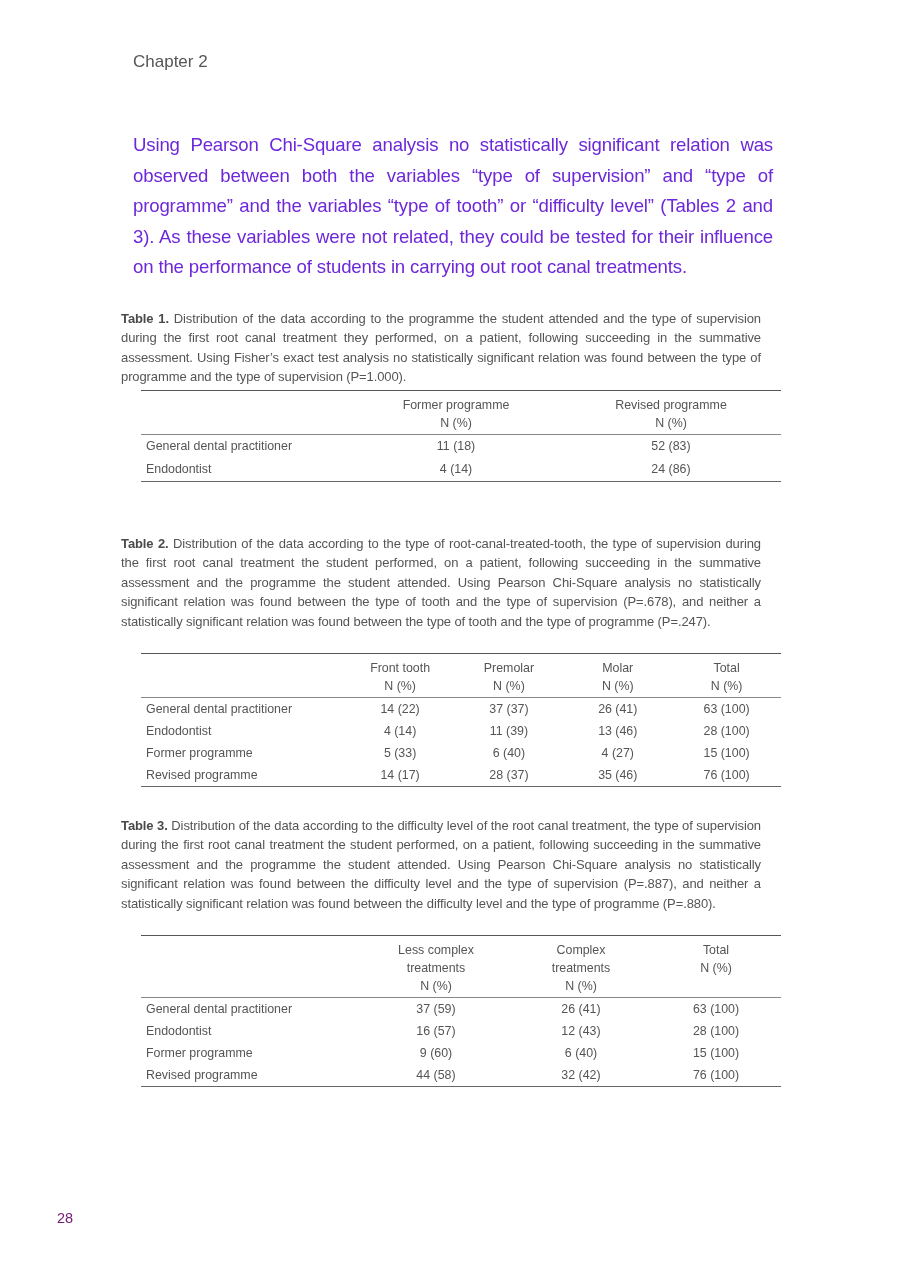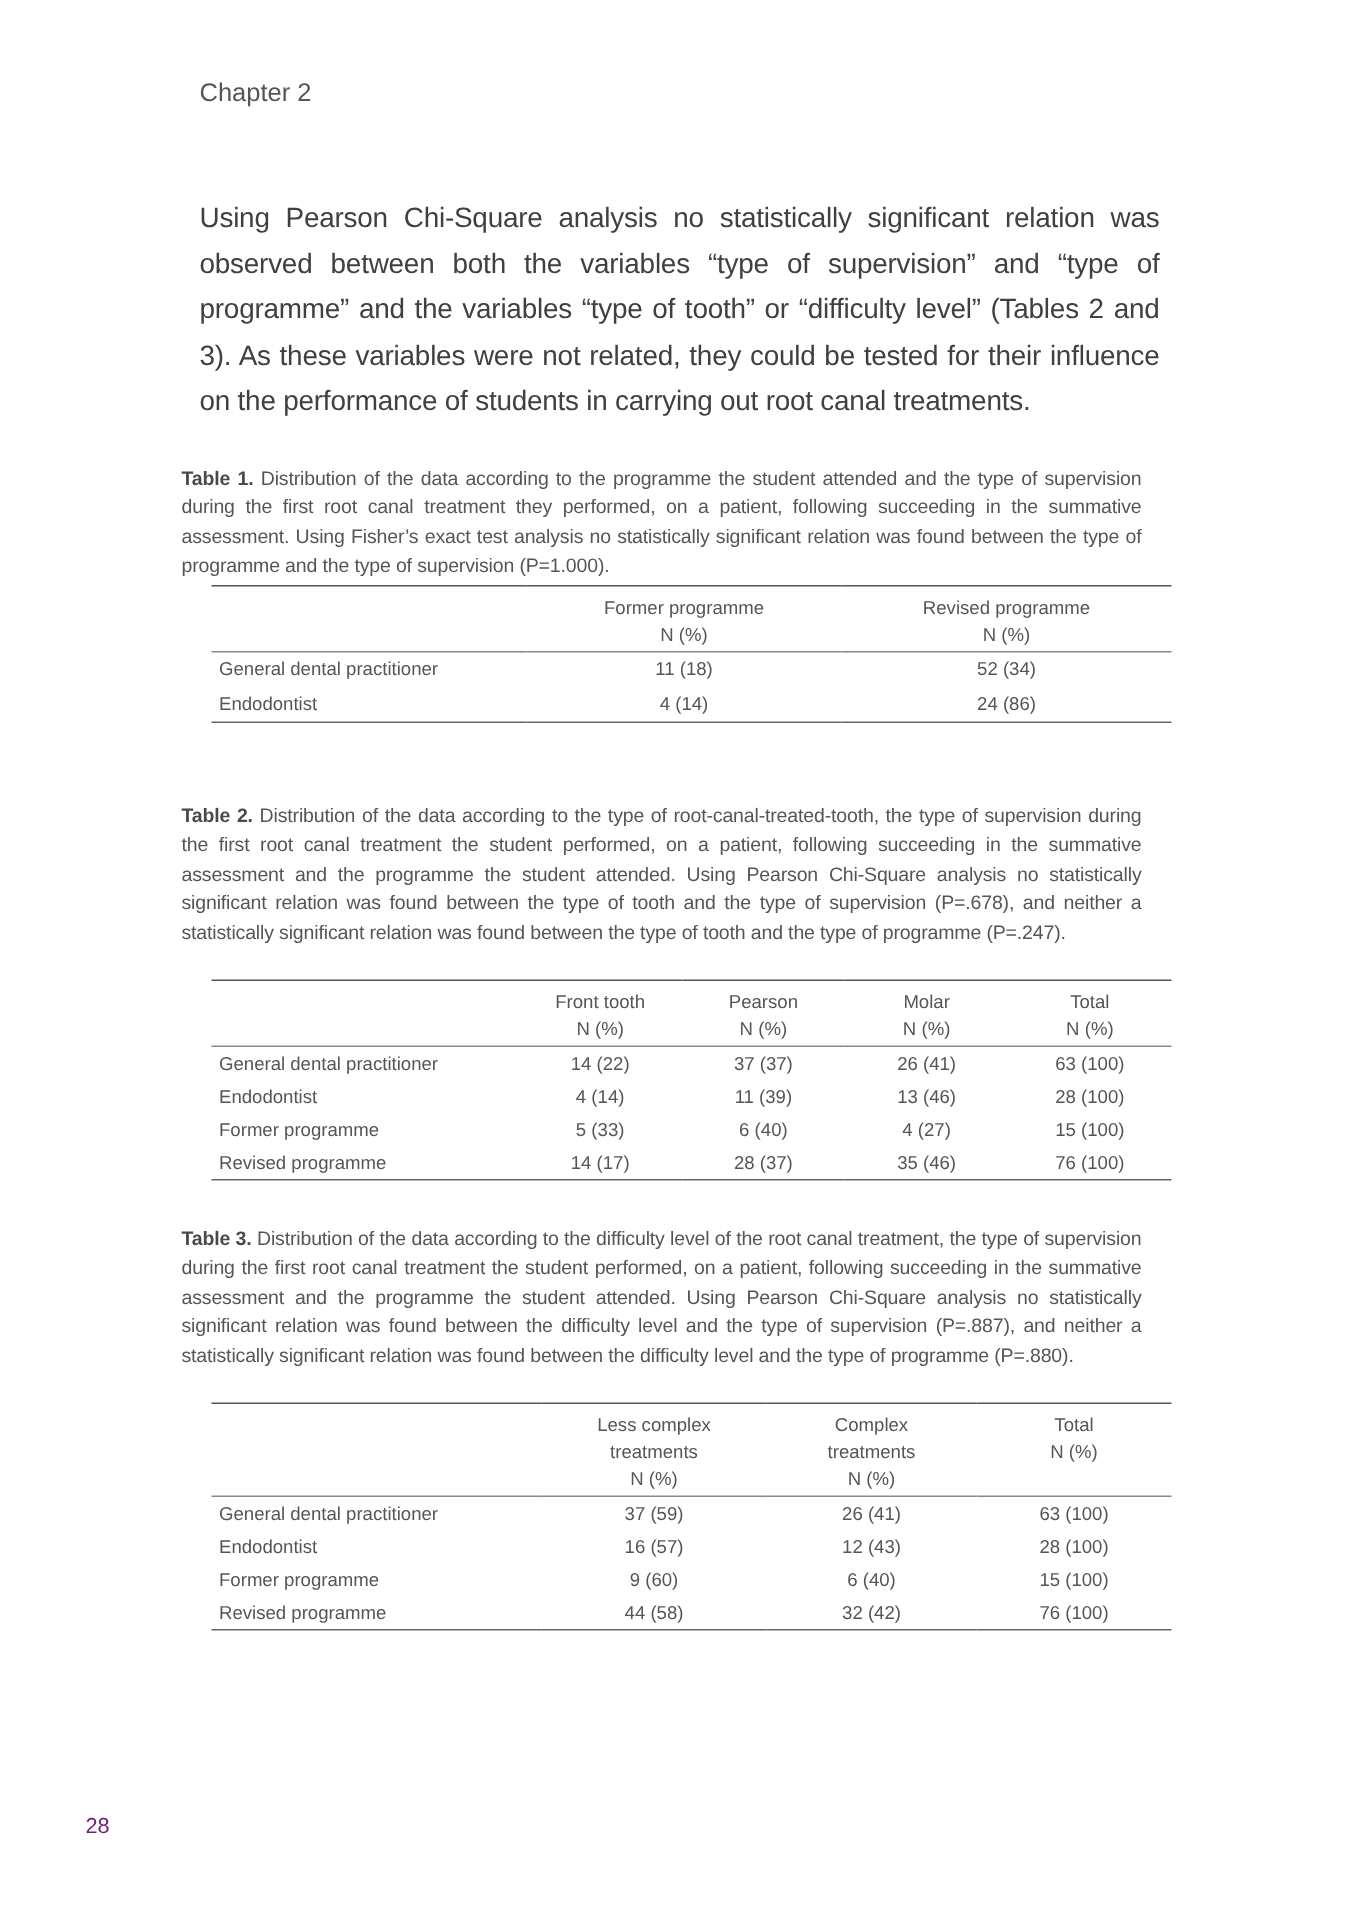--- a/index.html
+++ b/index.html
@@ -11,21 +11,21 @@
   .running-head {
     position: absolute; left: 133px; top: 52px;
     font-size: 17px; color: #555;
   }
   .page-number {
     position: absolute; left: 57px; top: 1210px;
     font-size: 14.5px; color: #701a75;
   }
   .body-para {
     position: absolute; left: 133px; top: 130px; width: 640px;
-    font-size: 18.6px; line-height: 30.5px; color: #404040;
+    font-size: 18.6px; line-height: 30.5px; color: #6d28d9;
     text-align: justify; text-align-last: left; letter-spacing: -0.15px;
   }
   .caption {
     position: absolute; left: 121px; width: 640px;
     font-size: 13px; line-height: 19.4px; color: #555;
     text-align: justify; letter-spacing: -0.1px;
   }
   .caption b { color: #4a4a4a; }
   table.data {
     position: absolute; left: 141px; width: 640px;
@@ -85,21 +85,21 @@
       <th>
           <span class="hl">Revised programme</span>
           <span class="hl">N (%)</span>
         </th>
     </tr>
   </thead>
   <tbody>
     <tr>
       <td class="rowlabel">General dental practitioner</td>
       <td>11 (18)</td>
-      <td>52 (34)</td>
+      <td>52 (83)</td>
     </tr>
     <tr>
       <td class="rowlabel">Endodontist</td>
       <td>4 (14)</td>
       <td>24 (86)</td>
     </tr>
   </tbody>
 </table>
 
 <p class="caption" style="top:534px;margin:0"><b>Table 2.</b><span> Distribution of the data according to the type of root-canal-treated-tooth, the type of supervision during the first root canal treatment the student performed, on a patient, following succeeding in the summative assessment and the programme the student attended. Using Pearson Chi-Square analysis no statistically significant relation was found between the type of tooth and the type of supervision (P=.678), and neither a statistically significant relation was found between the type of tooth and the type of programme (P=.247).</span></p>
@@ -113,21 +113,21 @@
       <col class="c4">
     </colgroup>
   <thead>
     <tr>
       <th></th>
       <th>
           <span class="hl">Front tooth</span>
           <span class="hl">N (%)</span>
         </th>
       <th>
-          <span class="hl">Pearson</span>
+          <span class="hl">Premolar</span>
           <span class="hl">N (%)</span>
         </th>
       <th>
           <span class="hl">Molar</span>
           <span class="hl">N (%)</span>
         </th>
       <th>
           <span class="hl">Total</span>
           <span class="hl">N (%)</span>
         </th>

